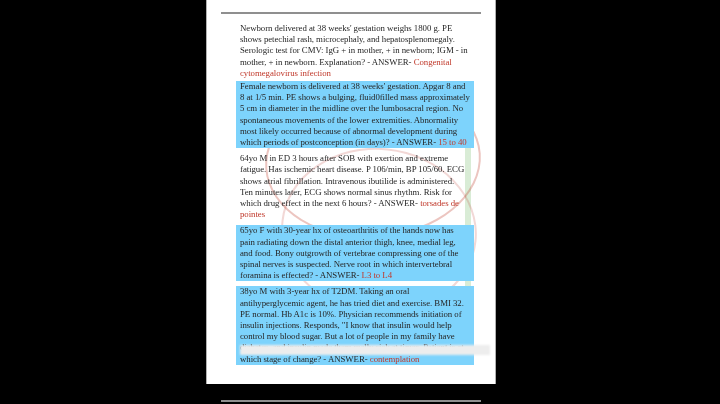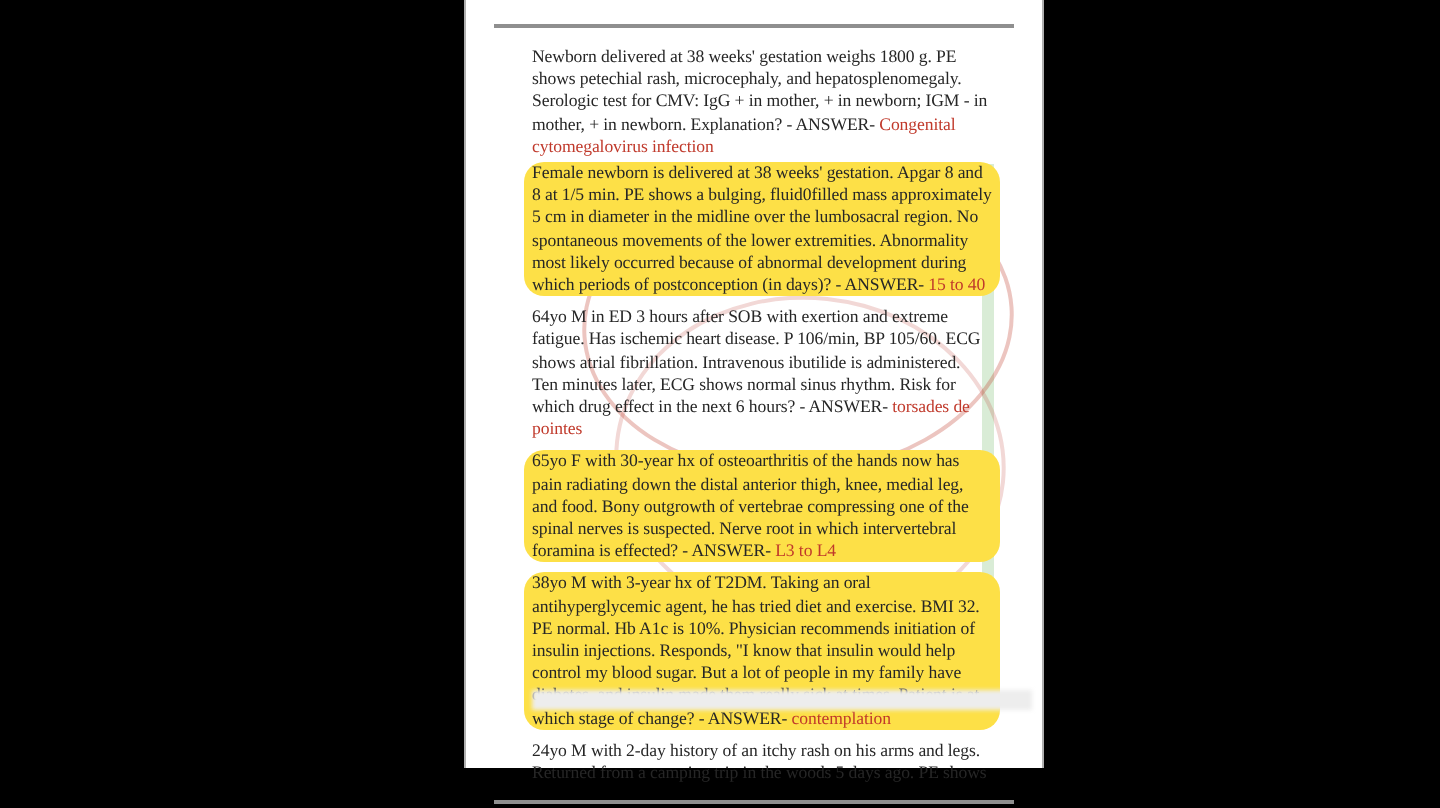--- a/index.html
+++ b/index.html
@@ -2,35 +2,35 @@
 <html><head>
 <meta charset="utf-8">
 <style>
   html,body{margin:0;padding:0;}
   body{
     width:720px;height:404px;position:relative;overflow:hidden;
     background:#000;
     font-family:"Liberation Serif", serif;
   }
   .paper{
-    position:absolute;left:232px;top:0;width:290px;height:384px;
+    position:absolute;left:206px;top:0;width:290px;height:384px;
     background:#fff;border-left:1px solid #b0b0b0;border-right:1px solid #b0b0b0;
     box-sizing:border-box;
   }
   .rule{position:absolute;left:14px;width:260px;height:2px;background:#8f8f8f;}
   .rule-top{top:12px;}
   .rule-bottom{top:400px;}
   .content{
     position:absolute;left:33px;top:23px;width:228px;
     font-size:8.8px;line-height:11.2px;letter-spacing:-0.05px;
     color:#262626;text-align:left;
   }
   .qa{margin:0 0 5px 0;}
   .qa.tight{margin-bottom:2px;}
-  .qa.hl{background:#fde047;padding:0 4px;margin-left:-4px;margin-right:-6px;border-radius:10px;}
+  .qa.hl{background:#7dd3fc;padding:0 4px;margin-left:-4px;margin-right:-6px;}
   .answer{color:#c0392b;}
   .green-stripe{
     position:absolute;left:258px;top:82px;width:6px;height:246px;
     background:#d9ecd6;
   }
   .watermark{
     position:absolute;border-radius:50%;pointer-events:none;
   }
   .wm1{
     left:58px;top:84px;width:212px;height:150px;
@@ -60,19 +60,18 @@
     <div class="qa tight"><span>Newborn delivered at 38 weeks' gestation weighs 1800 g. PE shows petechial rash, microcephaly, and hepatosplenomegaly. Serologic test for CMV: IgG + in mother, + in newborn; IGM - in mother, + in newborn. Explanation? - ANSWER- </span><span class="answer">Congenital cytomegalovirus infection</span></div>
 
     <div class="qa hl"><span>Female newborn is delivered at 38 weeks' gestation. Apgar 8 and 8 at 1/5 min. PE shows a bulging, fluid0filled mass approximately 5 cm in diameter in the midline over the lumbosacral region. No spontaneous movements of the lower extremities. Abnormality most likely occurred because of abnormal development during which periods of postconception (in days)? - ANSWER- </span><span class="answer">15 to 40</span></div>
 
     <div class="qa"><span>64yo M in ED 3 hours after SOB with exertion and extreme fatigue. Has ischemic heart disease. P 106/min, BP 105/60. ECG shows atrial fibrillation. Intravenous ibutilide is administered. Ten minutes later, ECG shows normal sinus rhythm. Risk for which drug effect in the next 6 hours? - ANSWER- </span><span class="answer">torsades de pointes</span></div>
 
     <div class="qa hl"><span>65yo F with 30-year hx of osteoarthritis of the hands now has pain radiating down the distal anterior thigh, knee, medial leg, and food. Bony outgrowth of vertebrae compressing one of the spinal nerves is suspected. Nerve root in which intervertebral foramina is effected? - ANSWER- </span><span class="answer">L3 to L4</span></div>
 
     <div class="qa hl"><span>38yo M with 3-year hx of T2DM. Taking an oral antihyperglycemic agent, he has tried diet and exercise. BMI 32. PE normal. Hb A1c is 10%. Physician recommends initiation of insulin injections. Responds, "I know that insulin would help control my blood sugar. But a lot of people in my family have diabetes, and insulin made them really sick at times. Patient is at which stage of change? - ANSWER- </span><span class="answer">contemplation</span></div>
 
-    <div class="qa"><span>24yo M with 2-day history of an itchy rash on his arms and legs. Returned from a camping trip in the woods 5 days ago. PE shows</span><span class="answer"></span></div>
   </div>
 
   <div class="blur-bar"></div>
 
   <div class="rule rule-bottom"></div>
 </div>
 
 </body></html>

